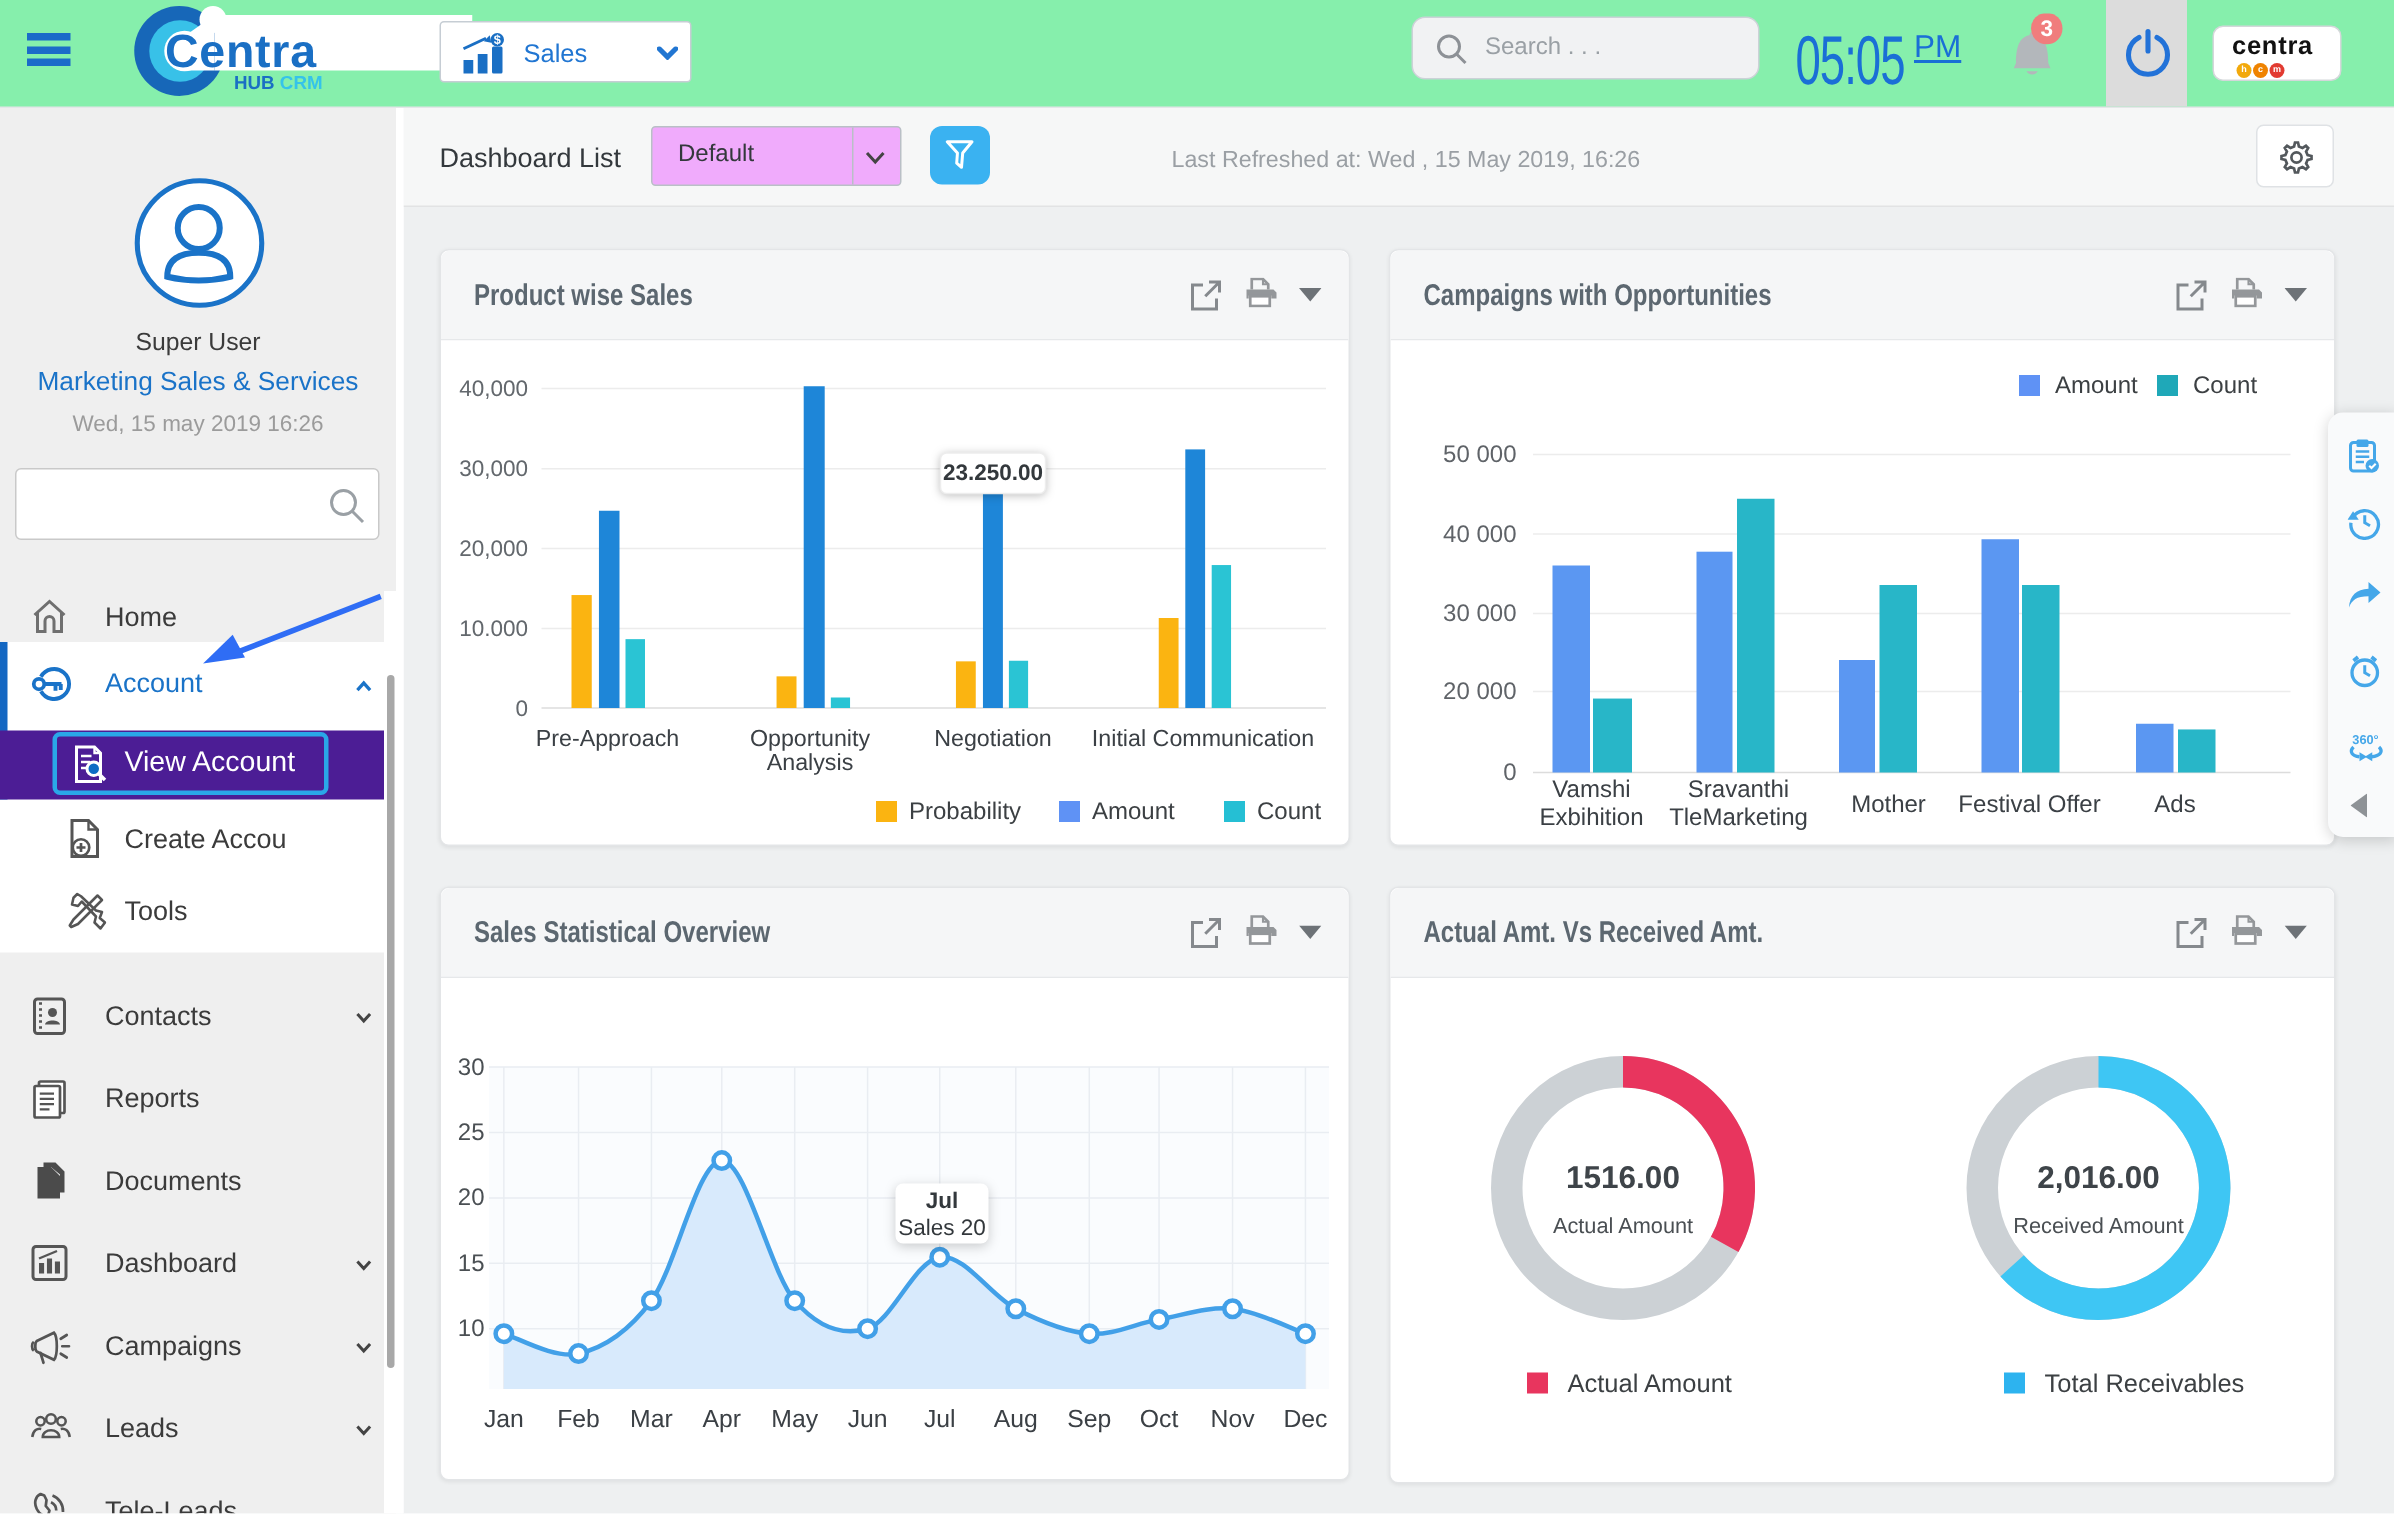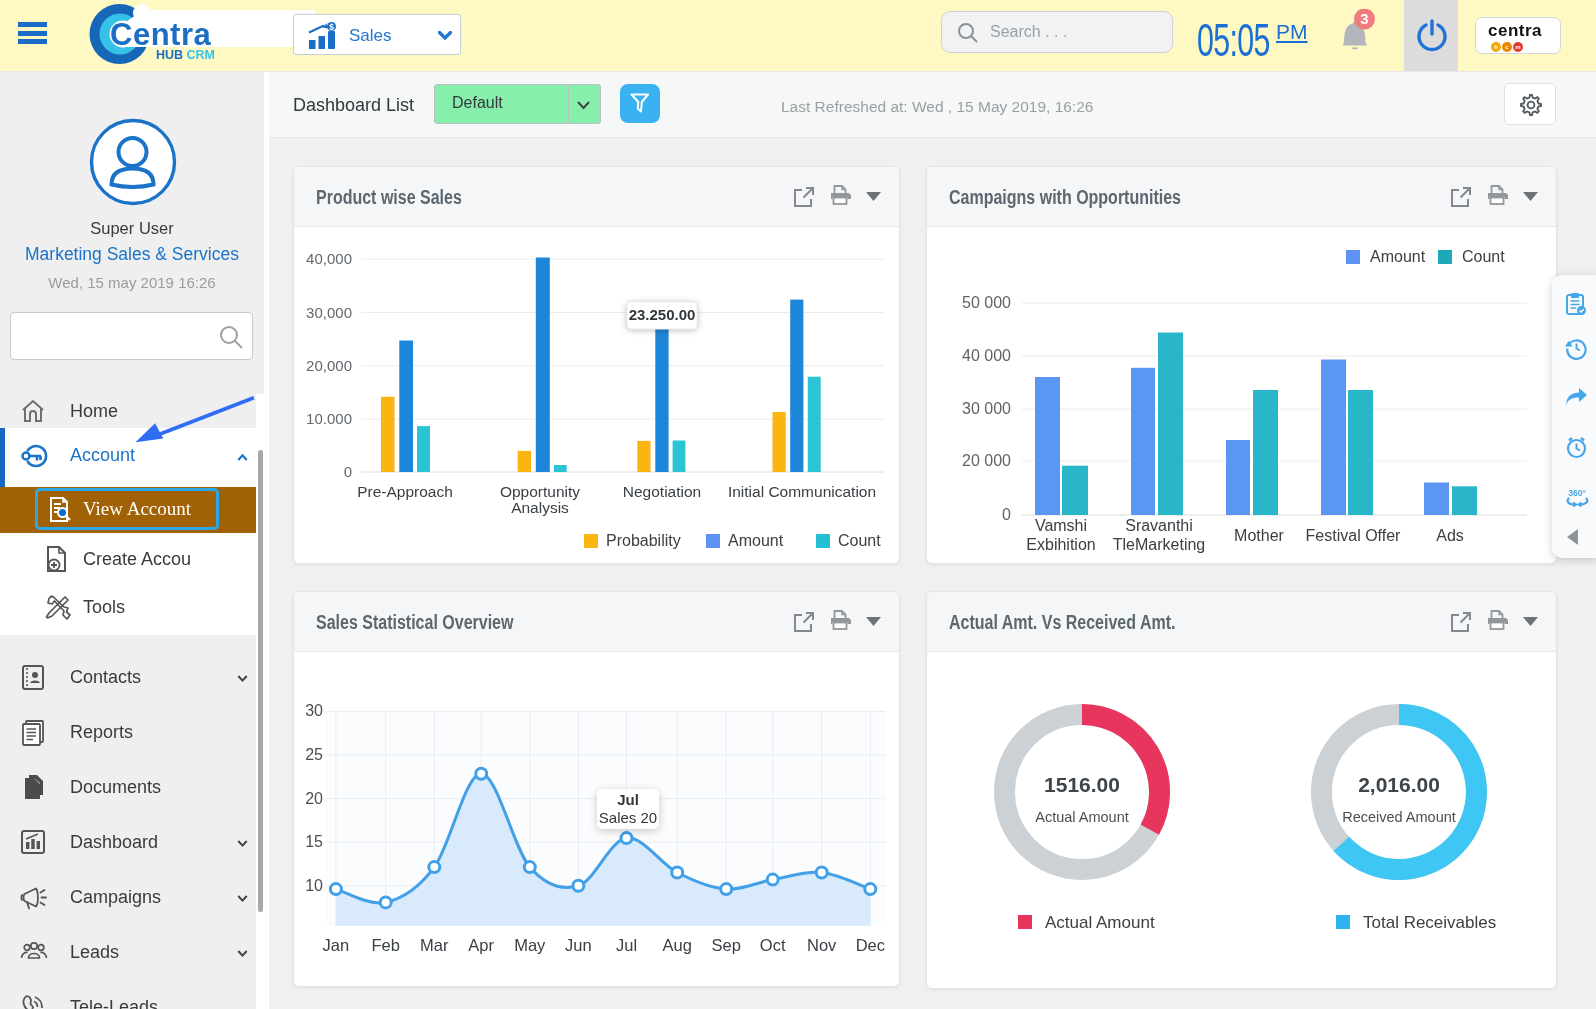--- a/index.html
+++ b/index.html
@@ -1,20 +1,20 @@
 <!DOCTYPE html>
 <html><head>
 <meta charset="utf-8">
 <style>
 * { margin:0; padding:0; box-sizing:border-box; }
 html,body { width:1596px; height:1009px; overflow:hidden; font-family:"Liberation Sans", sans-serif; background:#fff; }
 #page { position:relative; width:1596px; height:1009px; }
 .abs { position:absolute; }
 
-#header { position:absolute; left:0; top:0; width:1596px; height:72px; background:#fef9c3; border-bottom:1px solid #e4e6e8; z-index:30; }
+#header { position:absolute; left:0; top:0; width:1596px; height:72px; background:#86efac; border-bottom:1px solid #e4e6e8; z-index:30; }
 #burger div { width:29px; height:5px; background:#1b6bc9; margin-bottom:3.5px; }
 #salesbtn { position:absolute; left:293px; top:14px; width:168px; height:41px; border:1px solid #c6cdd4; border-radius:3px; background:#fff; }
 #salesbtn .lbl { position:absolute; left:55px; top:11px; font-size:17px; color:#2176d2; }
 #searchbox { position:absolute; left:941px; top:11px; width:232px; height:42px; background:#f1f2f3; border:1px solid #ccd2d7; border-radius:9px; }
 #searchbox span { position:absolute; left:48px; top:11px; font-size:16px; color:#9aa0a5; }
 #clock { position:absolute; left:1197px; top:13px; color:#1a6fd6; }
 #clock .big { font-size:46px; letter-spacing:-1px; display:inline-block; transform:scaleX(.66); transform-origin:0 0; white-space:nowrap; }
 #clock .pm { position:absolute; left:79px; top:7px; font-size:21px;text-decoration:underline; }
 #powerblk { position:absolute; left:1404px; top:0; width:54px; height:71px; background:#dcdcdc; }
 #centrabox { position:absolute; left:1475px; top:17px; width:86px; height:37px; background:#fff; border:1px solid #d4d7da; border-radius:7px; }
@@ -39,21 +39,21 @@
 
 #rpanel { position:absolute; left:1552px; top:275px; width:46px; height:283px; background:#f9fafb; border-radius:10px 0 0 10px; box-shadow:0 2px 10px rgba(0,0,0,.18); z-index:40; }
 .rico { position:absolute; left:13px; }
 </style>
 </head>
 <body>
 <div id="page">
   <div id="mainbg"></div>
   <div id="toolbar">
     <div class="abs" style="left:24px;top:23px;font-size:18px;color:#33383c;">Dashboard List</div>
-    <div class="abs" style="left:165px;top:12px;width:167px;height:40px;background:#86efac;border:1px solid #b9c0c6;border-radius:3px;">
+    <div class="abs" style="left:165px;top:12px;width:167px;height:40px;background:#f0abfc;border:1px solid #b9c0c6;border-radius:3px;">
       <div class="abs" style="left:17px;top:9px;font-size:16px;color:#33383c;">Default</div>
       <div class="abs" style="left:133px;top:0;width:33px;height:38px;border-left:1px solid #b9c0c6;"></div>
       <svg class="abs" style="left:141px;top:15px;" width="15" height="10" viewBox="0 0 15 10">
           <path d="M2 2 L7.5 8 L13 2" fill="none" stroke="#444" stroke-width="2"></path>
         </svg>
     </div>
     <div class="abs" style="left:351px;top:12px;width:40px;height:39px;background:#3ab2f1;border-radius:8px;">
       <svg class="abs" style="left:10px;top:9px;" width="20" height="21" viewBox="0 0 20 21">
         <path d="M1.5 1.5 H18 L11.8 9 L11 18.5 L7.8 15.8 L8.3 9 Z" fill="none" stroke="#fff" stroke-width="2" stroke-linejoin="round"></path>
       </svg>
@@ -418,21 +418,21 @@
         <path d="M 7.3 8.2 A 10 10 0 1 1 7.3 17.8" fill="none" stroke="#1a73c8" stroke-width="2.6"></path>
         <circle cx="6" cy="13" r="3.5" fill="none" stroke="#1a73c8" stroke-width="2.5"></circle>
         <path d="M9.5 13 H21 M17 13 V17.5 M20.5 13 V17" stroke="#1a73c8" stroke-width="2.6" fill="none"></path>
       </svg>
       <div class="txt" style="color:#1a73c8;top:17px;">Account</div>
       <svg class="chev" style="top:24px;" width="13" height="9" viewBox="0 0 13 9">
           <path d="M1.5 7.5 L6.5 2 L11.5 7.5" fill="none" stroke="#1a73c8" stroke-width="2.6"></path>
         </svg>
     </div>
 
-    <div class="abs" style="left:0;top:415px;width:264px;height:46px;background:#a16207;font-family:Liberation Serif, serif;">
+    <div class="abs" style="left:0;top:415px;width:264px;height:46px;background:#4c1d95;">
       <div class="abs" style="left:35px;top:1px;width:184px;height:42px;border:3px solid #2aa7e8;border-radius:5px;"></div>
       <svg class="abs" style="left:46px;top:9px;" width="27" height="27" viewBox="0 0 27 27">
         <path d="M5 2 H17 L21 6 V25 H5 Z" fill="none" stroke="#fff" stroke-width="2"></path>
         <path d="M17 2 V6 H21" fill="none" stroke="#fff" stroke-width="1.6"></path>
         <path d="M8 8 H15 M8 12 H14 M8 16 H12" stroke="#fff" stroke-width="1.8"></path>
         <circle cx="16.5" cy="16.5" r="4.5" fill="#0d6cc4" stroke="#fff" stroke-width="2"></circle>
         <path d="M19.8 19.8 L24 24" stroke="#fff" stroke-width="2.4"></path>
       </svg>
       <div class="abs" style="left:83px;top:11px;font-size:19px;color:#fff;">View Account</div>
     </div>

